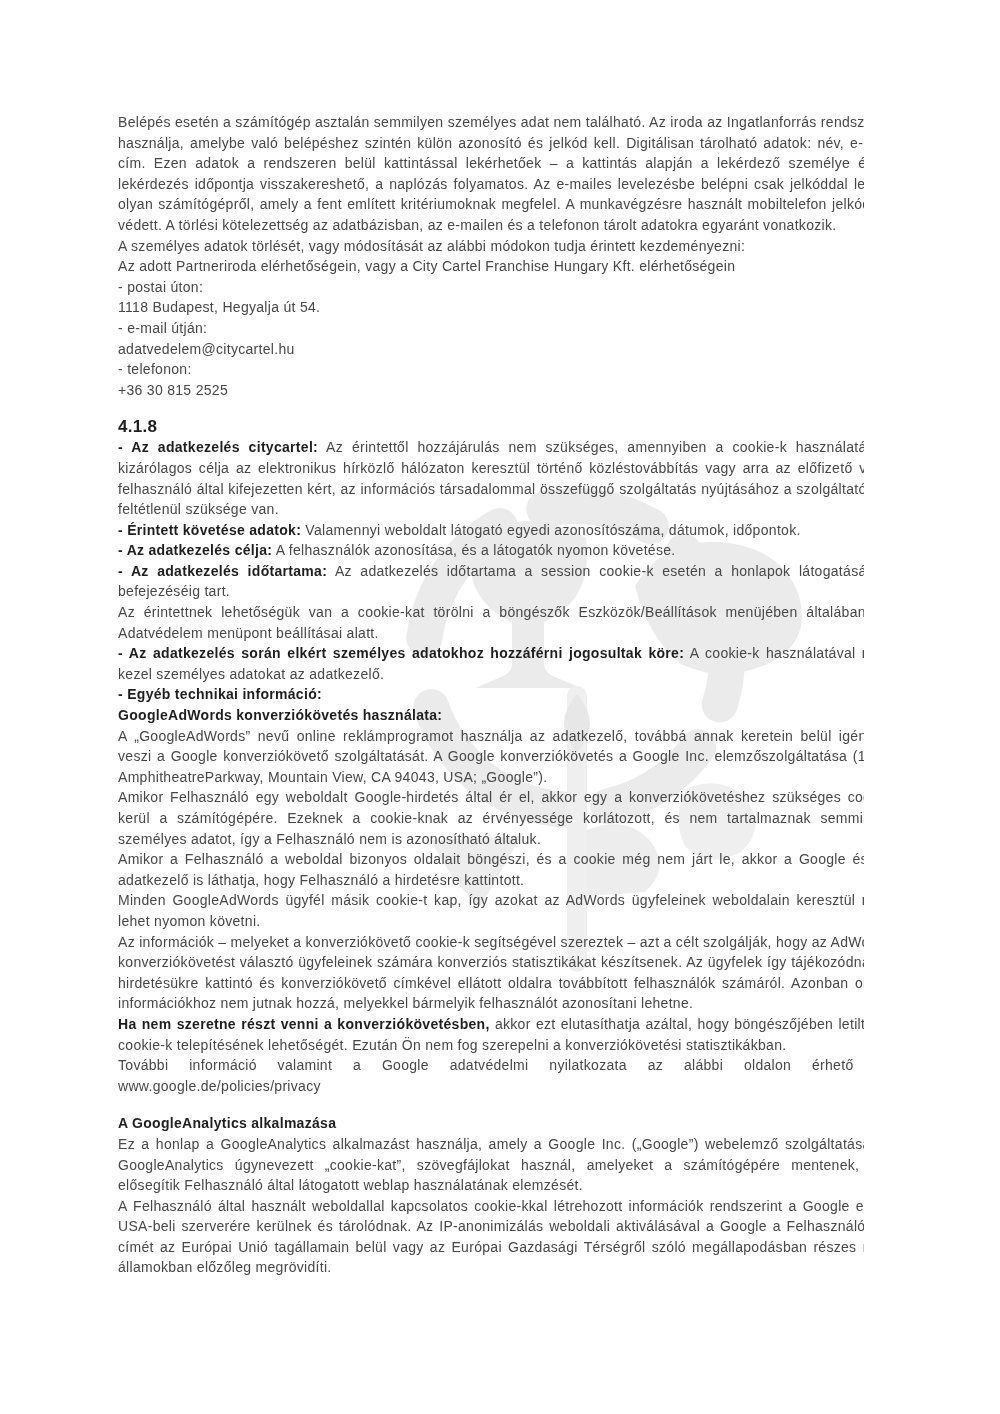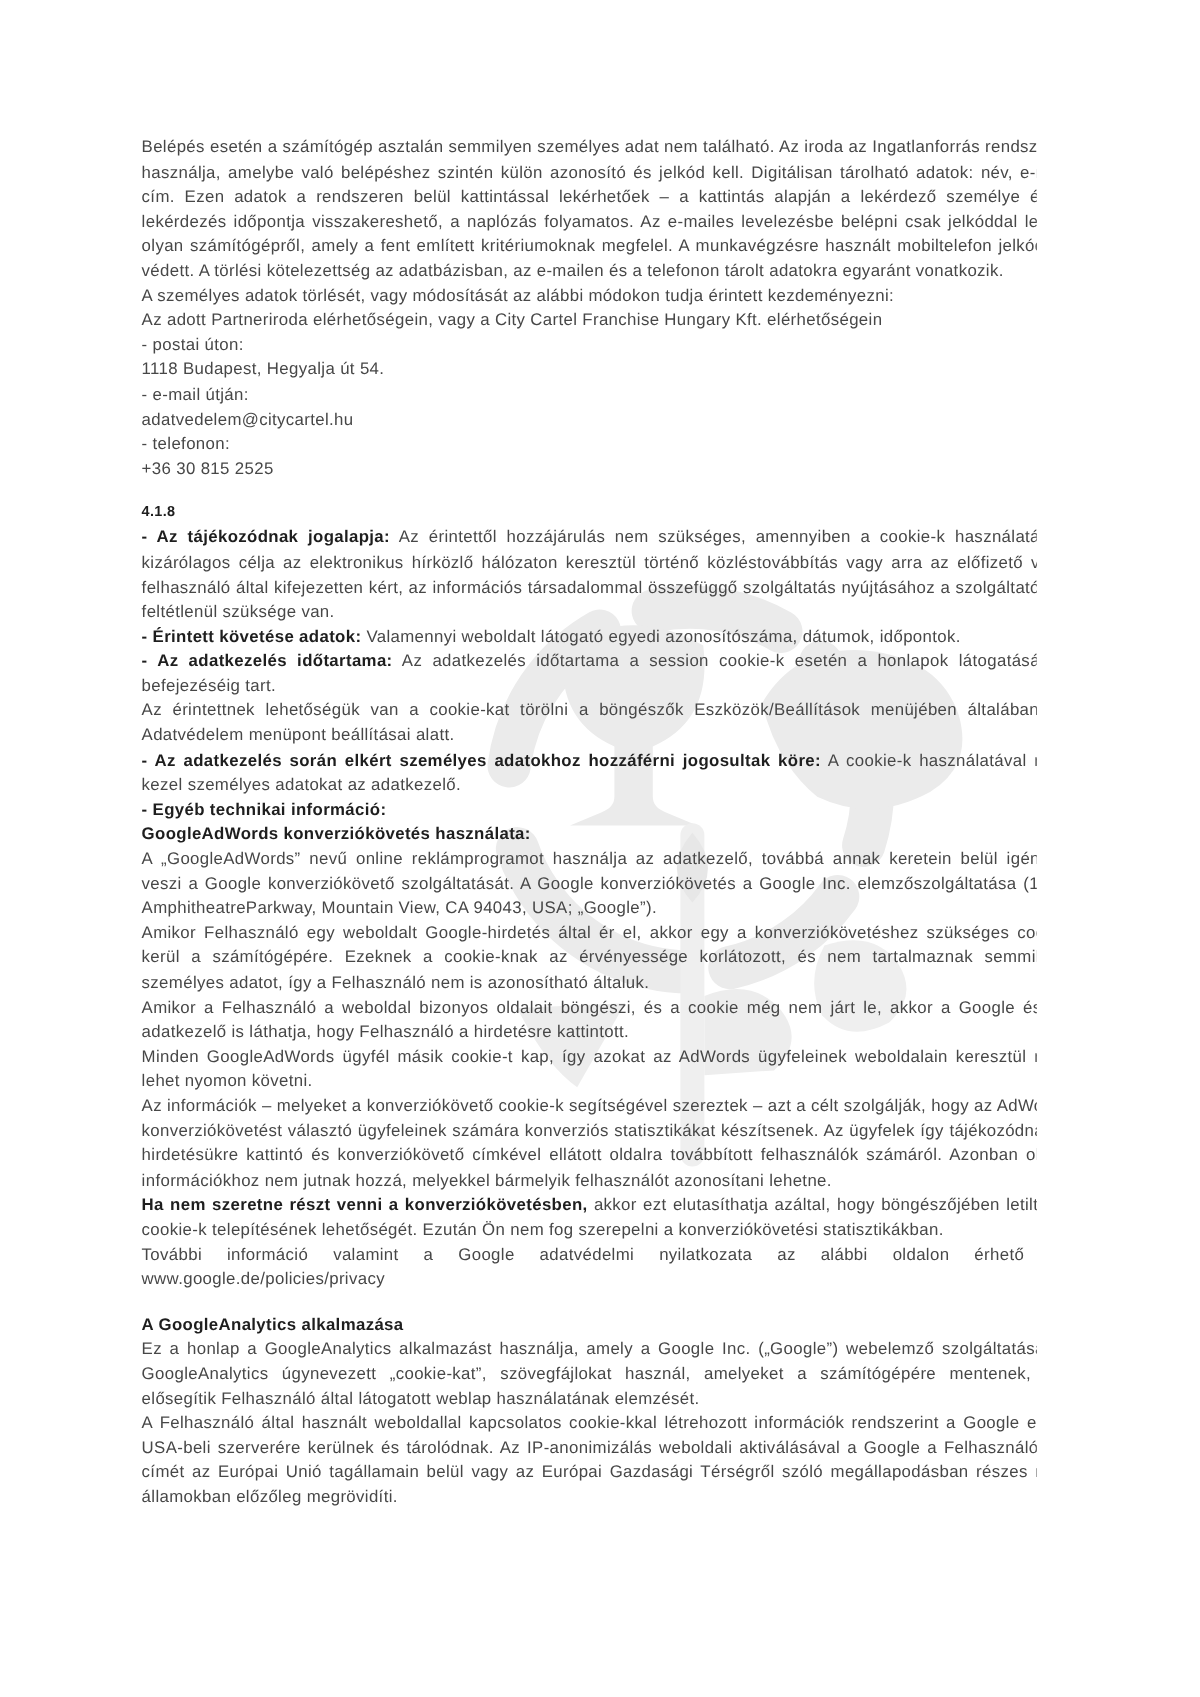--- a/index.html
+++ b/index.html
@@ -33,21 +33,21 @@
     color: #474747;
     text-align: justify;
   }
   .content p { margin: 0; }
   b, .bold { font-weight: bold; color: #1e1e1e; }
   .sec-heading {
     display: flex;
     margin-top: 16px;
     font-weight: bold;
     color: #1e1e1e;
-    font-size: 12px;
+    font-size: 17px;
     line-height: 21px;
     text-align: left;
   }
   .sec-num { width: 62px; flex: none; }
   .contact-row { display: flex; text-align: left; flex-direction: column; }
   .contact-label { width: 149px; flex: none; }
   .ga-heading {
     font-weight: bold;
     color: #1e1e1e;
     margin-top: 17px !important;
@@ -107,24 +107,25 @@
     </div>
     <div class="contact-row">
       <span class="contact-label">- telefonon:</span>
       <span class="contact-value">+36 30 815 2525</span>
     </div>
 
     <div class="sec-heading">
       <span class="sec-num">4.1.8</span>
     </div>
 
-    <p><b>- Az tájékozódnak jogalapja:</b><span> Az érintettől hozzájárulás nem szükséges, amennyiben a cookie-k használatának kizárólagos célja az elektronikus hírközlő hálózaton keresztül történő közléstovábbítás vagy arra az előfizető vagy felhasználó által kifejezetten kért, az információs társadalommal összefüggő szolgáltatás nyújtásához a szolgáltatónak feltétlenül szüksége van.</span></p>
+    <p><b>- Az adatkezelés citycartel:</b><span> Az érintettől hozzájárulás nem szükséges, amennyiben a cookie-k használatának kizárólagos célja az elektronikus hírközlő hálózaton keresztül történő közléstovábbítás vagy arra az előfizető vagy felhasználó által kifejezetten kért, az információs társadalommal összefüggő szolgáltatás nyújtásához a szolgáltatónak feltétlenül szüksége van.</span></p>
 
     <p><b>- Érintett követése adatok:</b><span> Valamennyi weboldalt látogató egyedi azonosítószáma, dátumok, időpontok.</span></p>
 
+    <p><b>- Az adatkezelés célja:</b><span> A felhasználók azonosítása, és a látogatók nyomon követése.</span></p>
 
     <p><b>- Az adatkezelés időtartama:</b><span> Az adatkezelés időtartama a session cookie-k esetén a honlapok látogatásának befejezéséig tart.</span></p>
 
     <p>Az érintettnek lehetőségük van a cookie-kat törölni a böngészők Eszközök/Beállítások menüjében általában az Adatvédelem menüpont beállításai alatt.</p>
 
     <p><b>- Az adatkezelés során elkért személyes adatokhoz hozzáférni jogosultak köre:</b><span> A cookie-k használatával nem kezel személyes adatokat az adatkezelő.</span></p>
 
     <p class="bold left">- Egyéb technikai információ:</p>
     <p class="bold left">GoogleAdWords konverziókövetés használata:</p>
 

